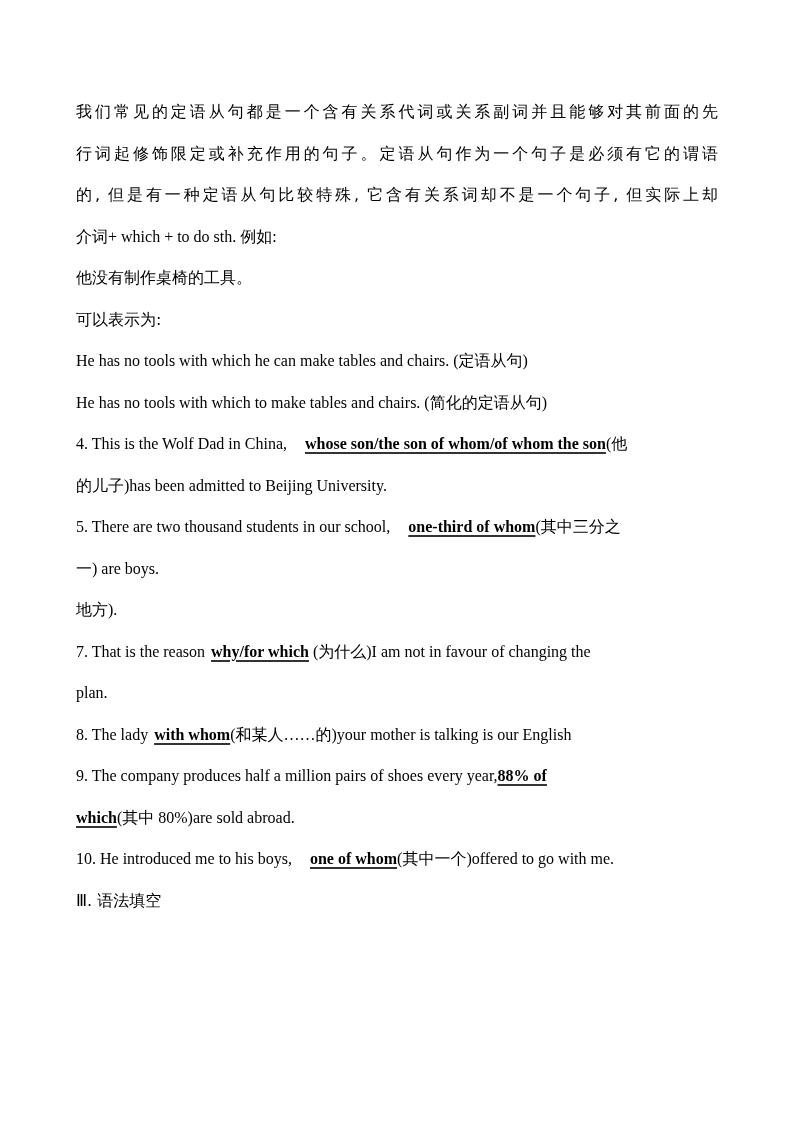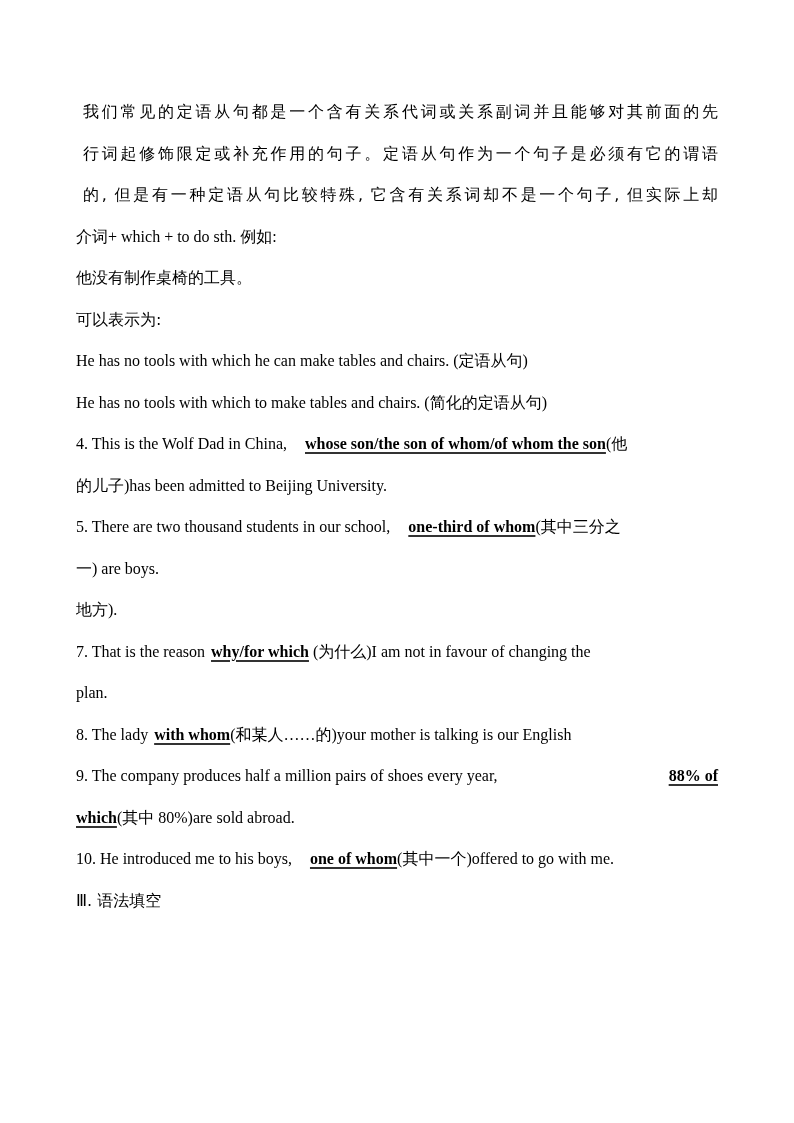--- a/index.html
+++ b/index.html
@@ -23,21 +23,20 @@
     }
     .line {
       height: 41.5px;
       line-height: 28px;
       font-size: 16px;
       white-space: nowrap;
     }
     .line.justify {
       text-align: justify;
       text-align-last: justify;
-      margin-left: 7px;
     }
     .cn {
       font-family: "DejaVu Sans", sans-serif;
       font-size: 16px;
     }
     .ans {
       font-weight: bold;
       text-decoration: underline;
       text-decoration-thickness: 2px;
       text-underline-offset: 3px;
@@ -75,21 +74,21 @@
 
   <div class="line">
     <span>7. That is the reason</span><span class="gap-sm"></span><span class="ans">why/for which</span><span> (为什么)I am not in favour of changing the</span>
   </div>
   <div class="line">plan.</div>
 
   <div class="line">
     <span>8. The lady</span><span class="gap-sm"></span><span class="ans">with whom</span><span>(和某人……的)your mother is talking  is our English</span>
   </div>
 
-  <div class="line" style="display:flex;justify-content:space-between;">
+  <div class="line" style="display:flex;">
     <span>9. The company produces half a million  pairs of shoes every year,</span>
       <span class="ans">88% of</span>
   </div>
   <div class="line">
     <span class="ans">which</span><span>(其中 80%)are sold abroad.</span>
   </div>
 
   <div class="line">
     <span>10. He introduced me to his boys,</span><span class="gap"></span><span class="ans">one of whom</span><span>(其中一个)offered to go with me.</span>
   </div>

